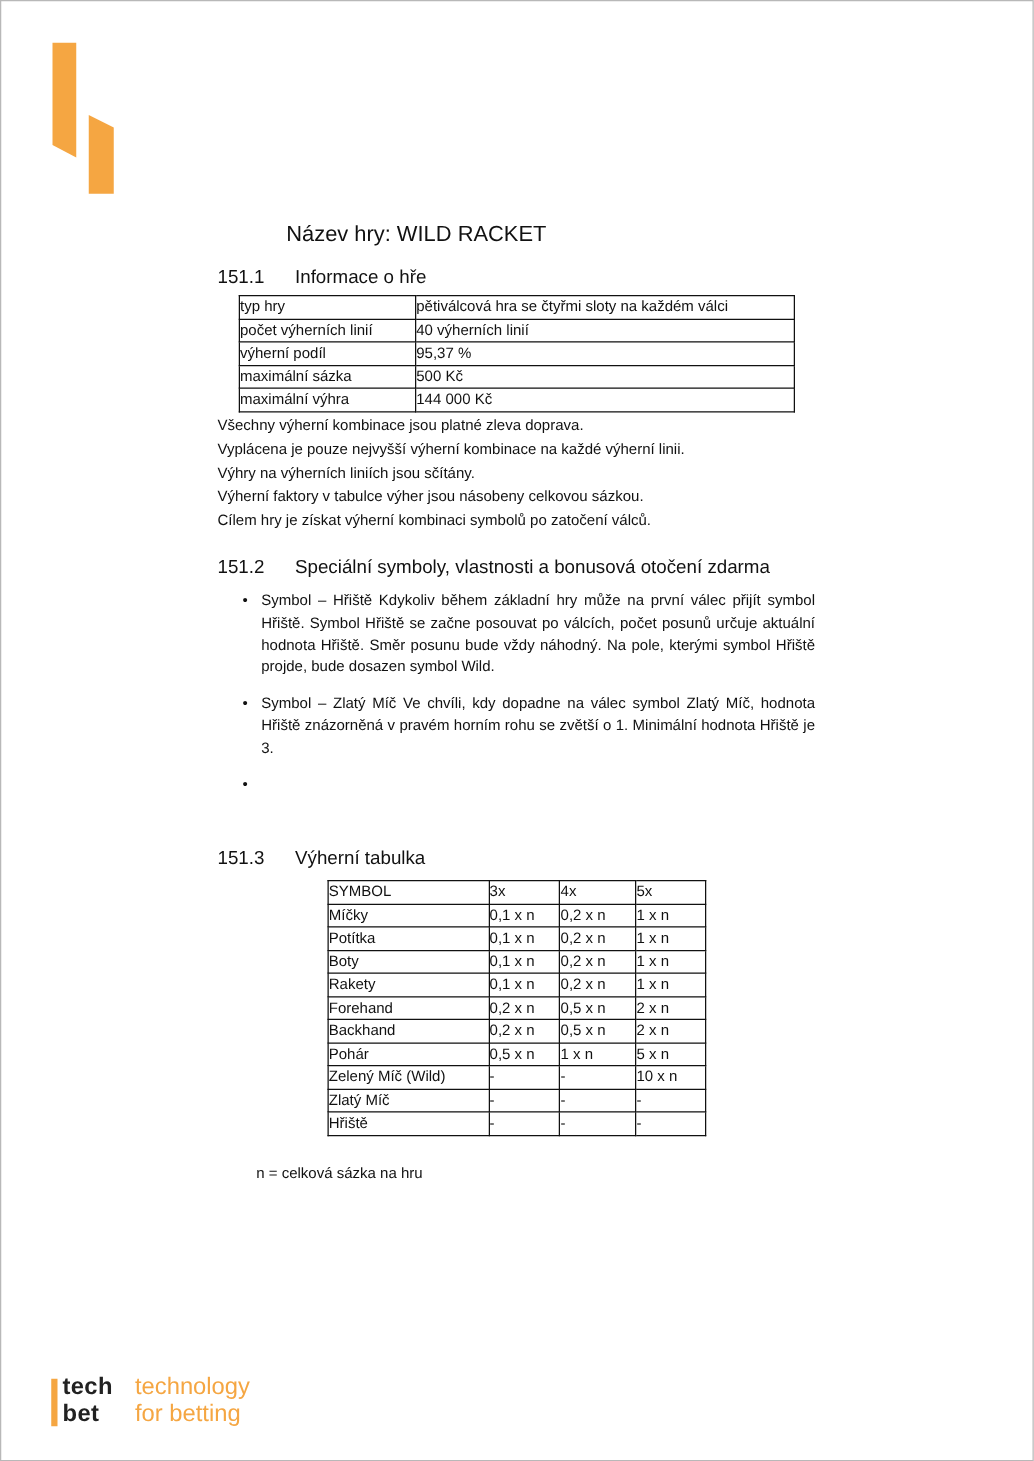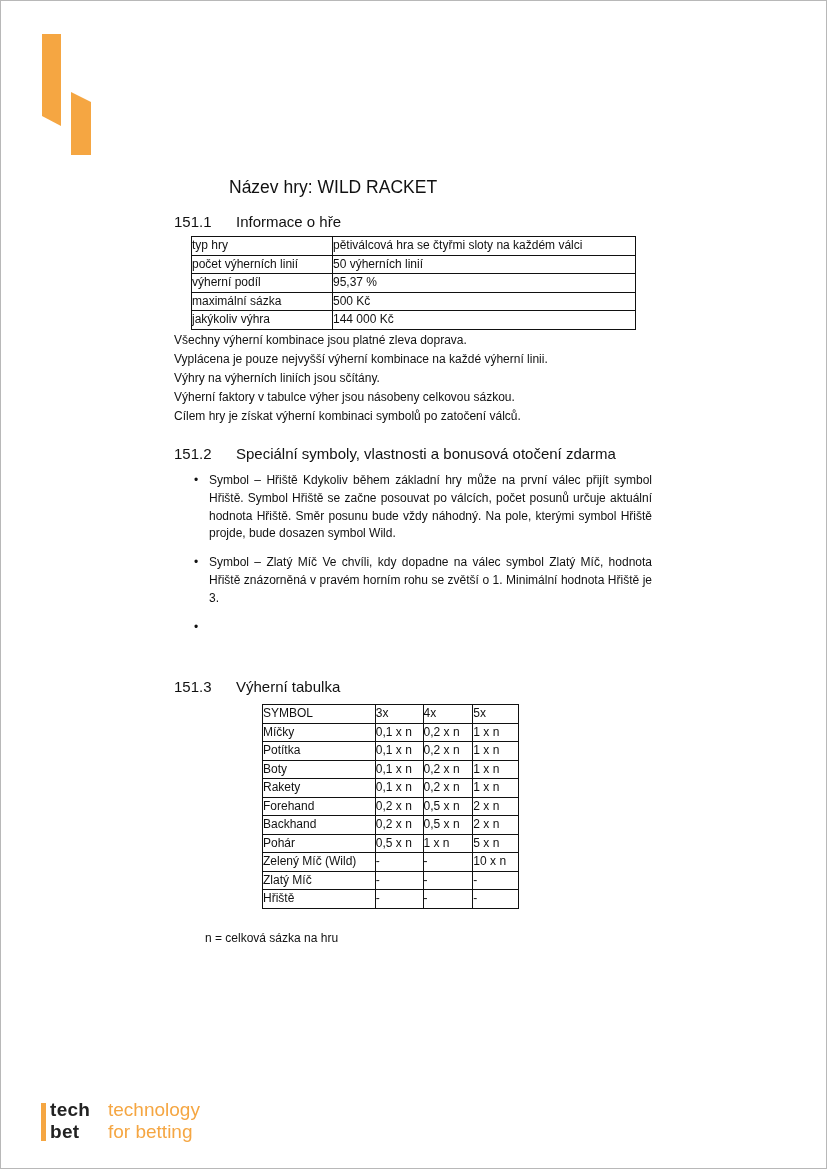--- a/index.html
+++ b/index.html
@@ -13,21 +13,21 @@
     .sec-head .num { display: inline-block; width: 62px; }
     table { border-collapse: collapse; font-size: 12px; }
     table td { border: 1px solid #111; padding: 0; line-height: 17.5px; height: 17.5px; white-space: nowrap; }
     .info-table { position: absolute; left: 190px; top: 235px; width: 445px; }
     .info-table td.k { width: 140px; }
     .rules { position: absolute; left: 173px; top: 330px; font-size: 12px; line-height: 18.9px; }
     .rules div { white-space: nowrap; }
     .bullets { position: absolute; left: 193px; top: 471px; width: 458px; font-size: 12px; line-height: 17.8px; }
     .bullet { position: relative; padding-left: 15px; text-align: justify; margin-bottom: 11px; }
     .bullet .dot { position: absolute; left: 0; top: 0; }
-    .pay-table { position: absolute; left: 261px; top: 703px; width: 257px; }
+    .pay-table { position: absolute; left: 261px; top: 703px; width: 303px; }
     .pay-table td.sym { width: 128px; }
     .pay-table td.c3 { width: 56px; }
     .pay-table td.c4 { width: 60px; }
     .pay-table td.c5 { width: 55px; }
     .footnote { position: absolute; left: 173px; top: 930px; font-size: 12px; white-space: nowrap; padding-left: 31px; }
     .brand { position: absolute; left: 40px; top: 1100px; height: 44px; }
     .brand .bar { position: absolute; left: 0; top: 2px; width: 5px; height: 38px; background: #f5a642; }
     .brand .tb { position: absolute; left: 9px; top: -2px; font-size: 19px; font-weight: bold; color: #222; line-height: 22px; letter-spacing: 0.3px; }
     .brand .tf { position: absolute; left: 67px; top: -2px; font-size: 19px; color: #f5a642; line-height: 22px; white-space: nowrap; }
   </style>
@@ -48,32 +48,32 @@
   </div>
 
   <table class="info-table">
     <tbody id="info-body">
         <tr>
           <td class="k">typ hry</td>
           <td>pětiválcová hra se čtyřmi sloty na každém válci</td>
         </tr>
         <tr>
           <td class="k">počet výherních linií</td>
-          <td>50 výherních linií</td>
+          <td>40 výherních linií</td>
         </tr>
         <tr>
           <td class="k">výherní podíl</td>
           <td>95,37 %</td>
         </tr>
         <tr>
           <td class="k">maximální sázka</td>
           <td>500 Kč</td>
         </tr>
         <tr>
-          <td class="k">jakýkoliv výhra</td>
+          <td class="k">maximální výhra</td>
           <td>144 000 Kč</td>
         </tr>
       </tbody>
   </table>
 
   <div class="rules" id="rules">
       <div>Všechny výherní kombinace jsou platné zleva doprava.</div>
       <div>Vyplácena je pouze nejvyšší výherní kombinace na každé výherní linii.</div>
       <div>Výhry na výherních liniích jsou sčítány.</div>
       <div>Výherní faktory v tabulce výher jsou násobeny celkovou sázkou.</div>

